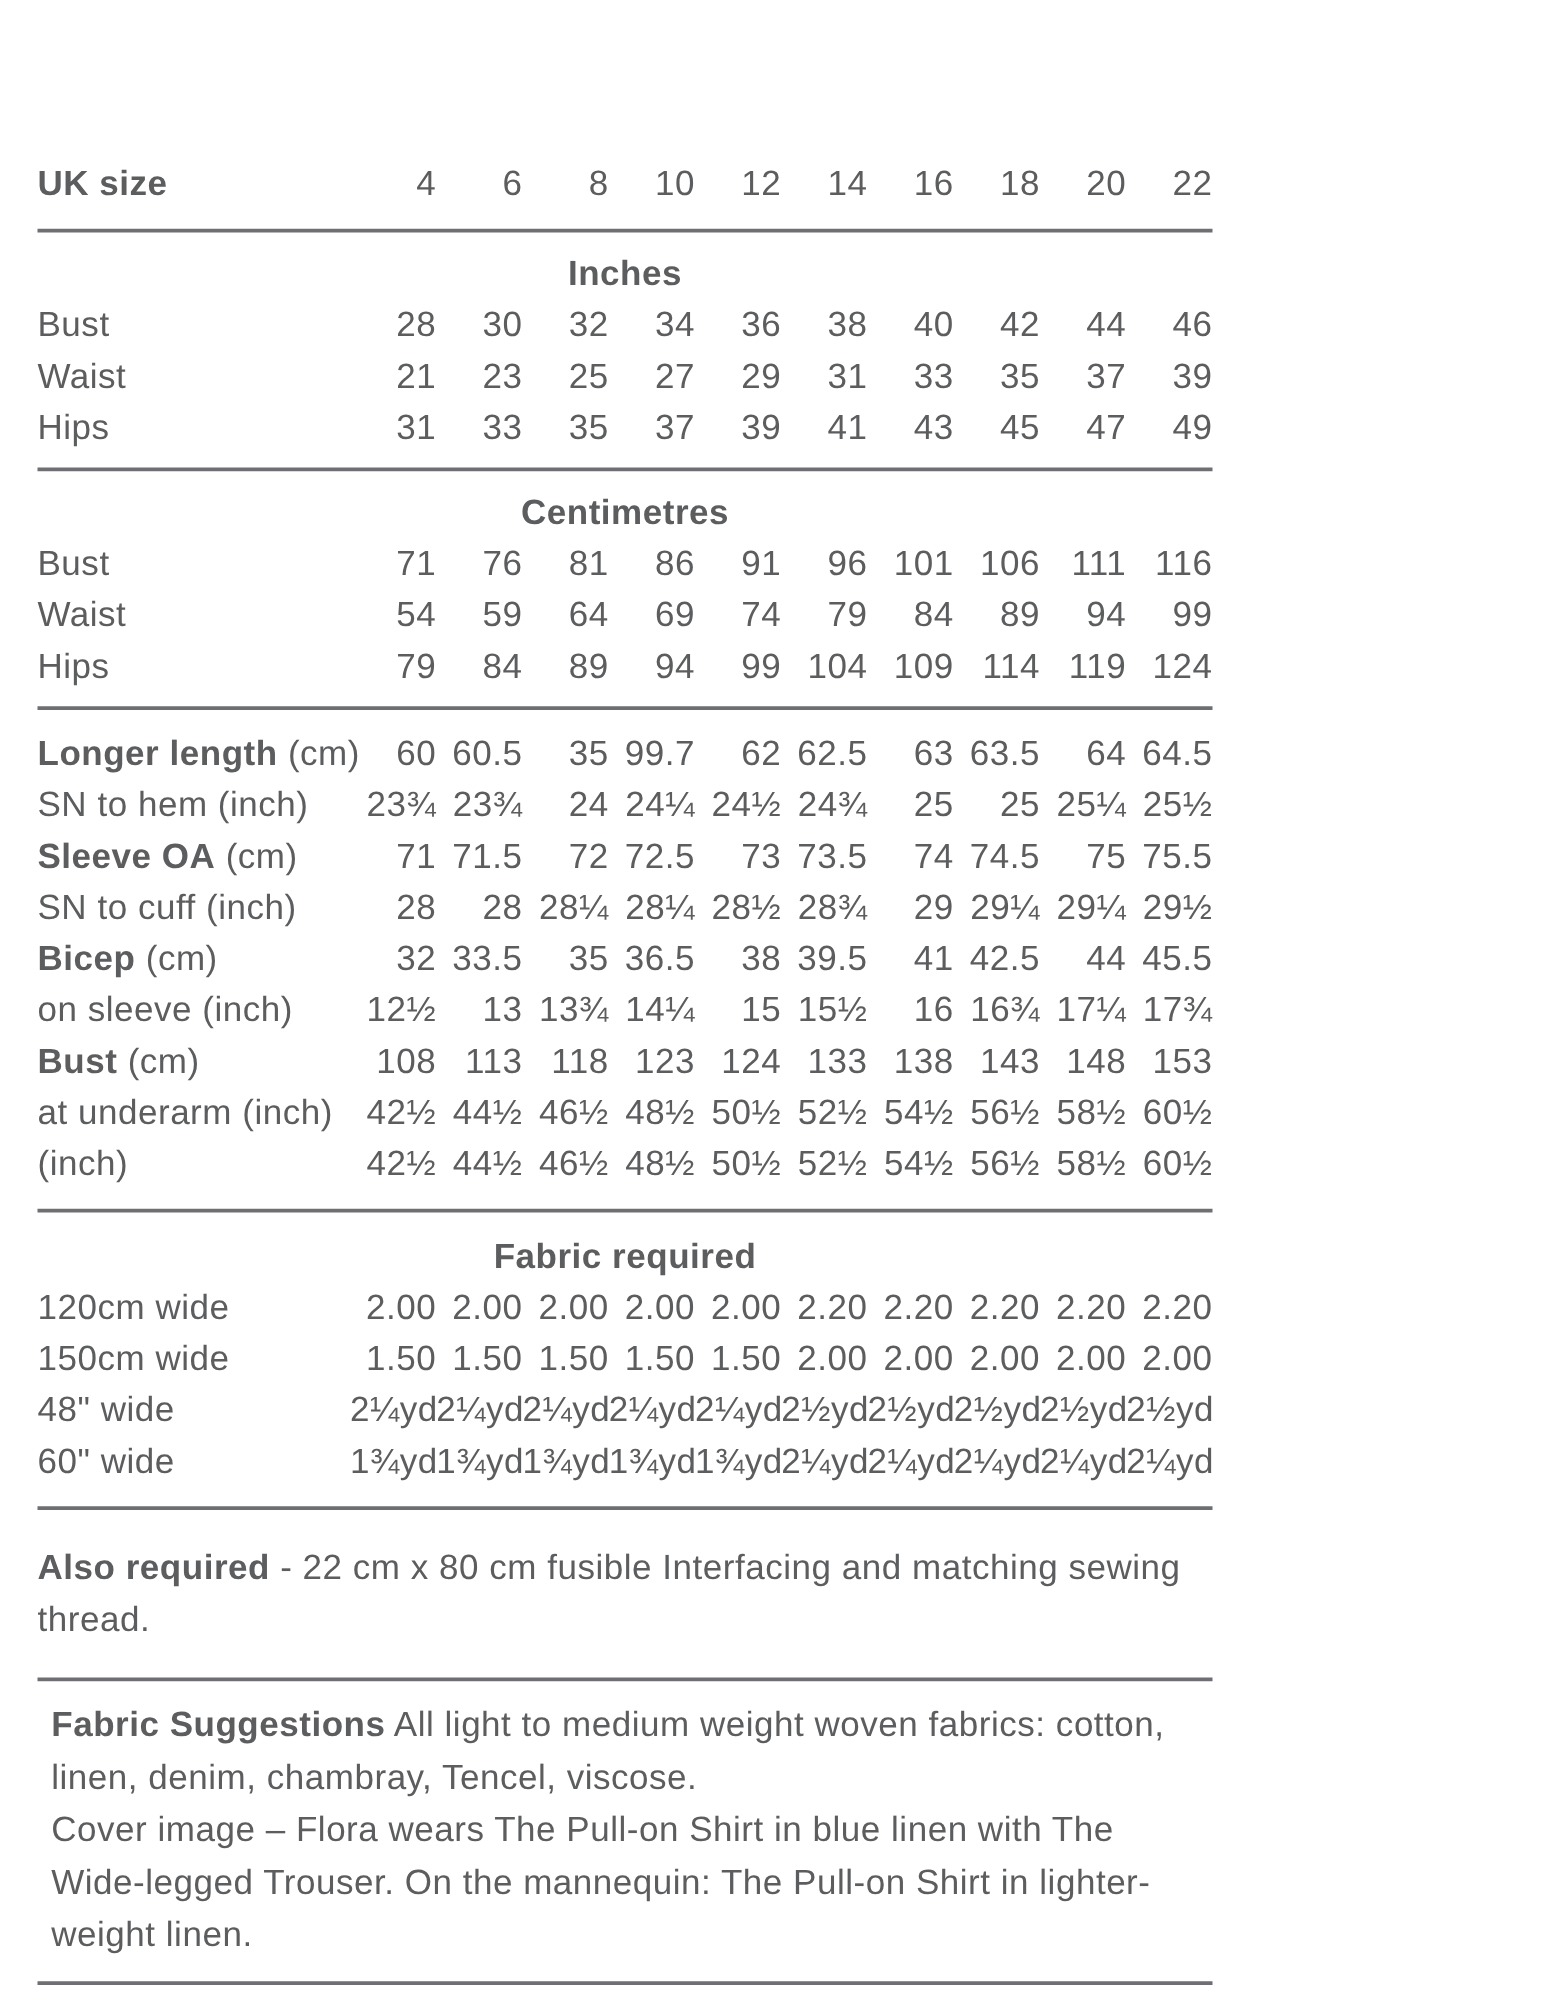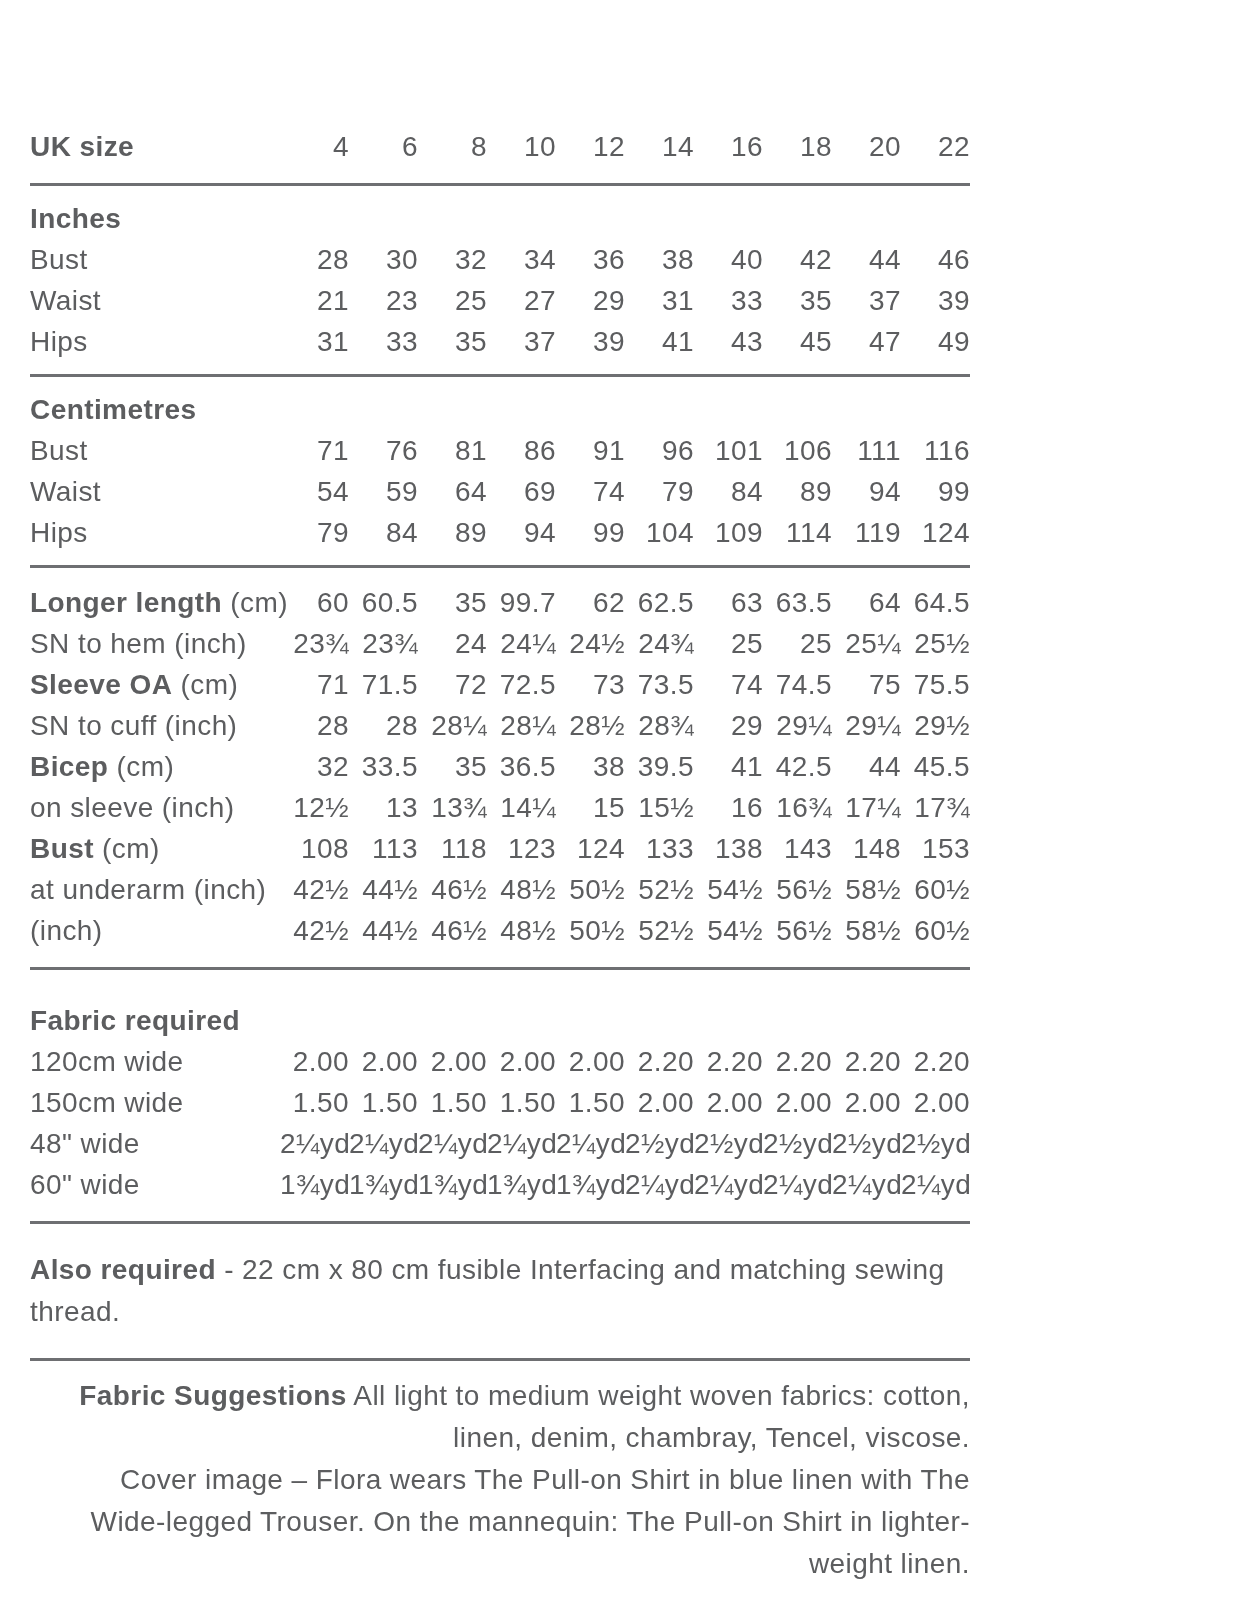--- a/index.html
+++ b/index.html
@@ -16,34 +16,34 @@
   table.t {
     width: 100%;
     border-collapse: collapse;
     table-layout: fixed;
     line-height: 41px;
   }
   table.t col.c-label { width: 250px; }
   td, th { padding: 0; font-weight: normal; vertical-align: bottom; }
   .lbl { text-align: left; white-space: nowrap; overflow: visible; }
   .val { text-align: right; white-space: nowrap; }
-  .sec-title { font-weight: bold; text-align: left; }
+  .sec-title { font-weight: bold; text-align: center; }
 
   .uk-table { line-height: 46px; margin-bottom: 16px; }
   .uk-table .lbl { font-weight: bold; }
 
   .rule { height: 3px; background: #6e6f72; }
 
   .body-sec { margin: 12px 0; }
   .fin-block { margin: 14px 0 16px 0; }
   .fin-head { margin: 0; line-height: 41px; white-space: nowrap; }
-  .fab-block { margin: 30px 0 16px 0; }
+  .fab-block { margin: 14px 0 16px 0; }
 
   .note { margin: 0; padding: 25px 0; line-height: 42px; }
-  .sugg-block { margin: 14px 0 16px 11px; max-width: 1140px; text-align: right; }
+  .sugg-block { margin: 14px 0 16px 11px; max-width: 1140px; }
   .sugg-block p { margin: 0; line-height: 42px; }
 </style>
 </head>
 <body>
 
 <div class="page">
 
   <table class="t uk-table">
     <colgroup>
         <col class="c-label">

